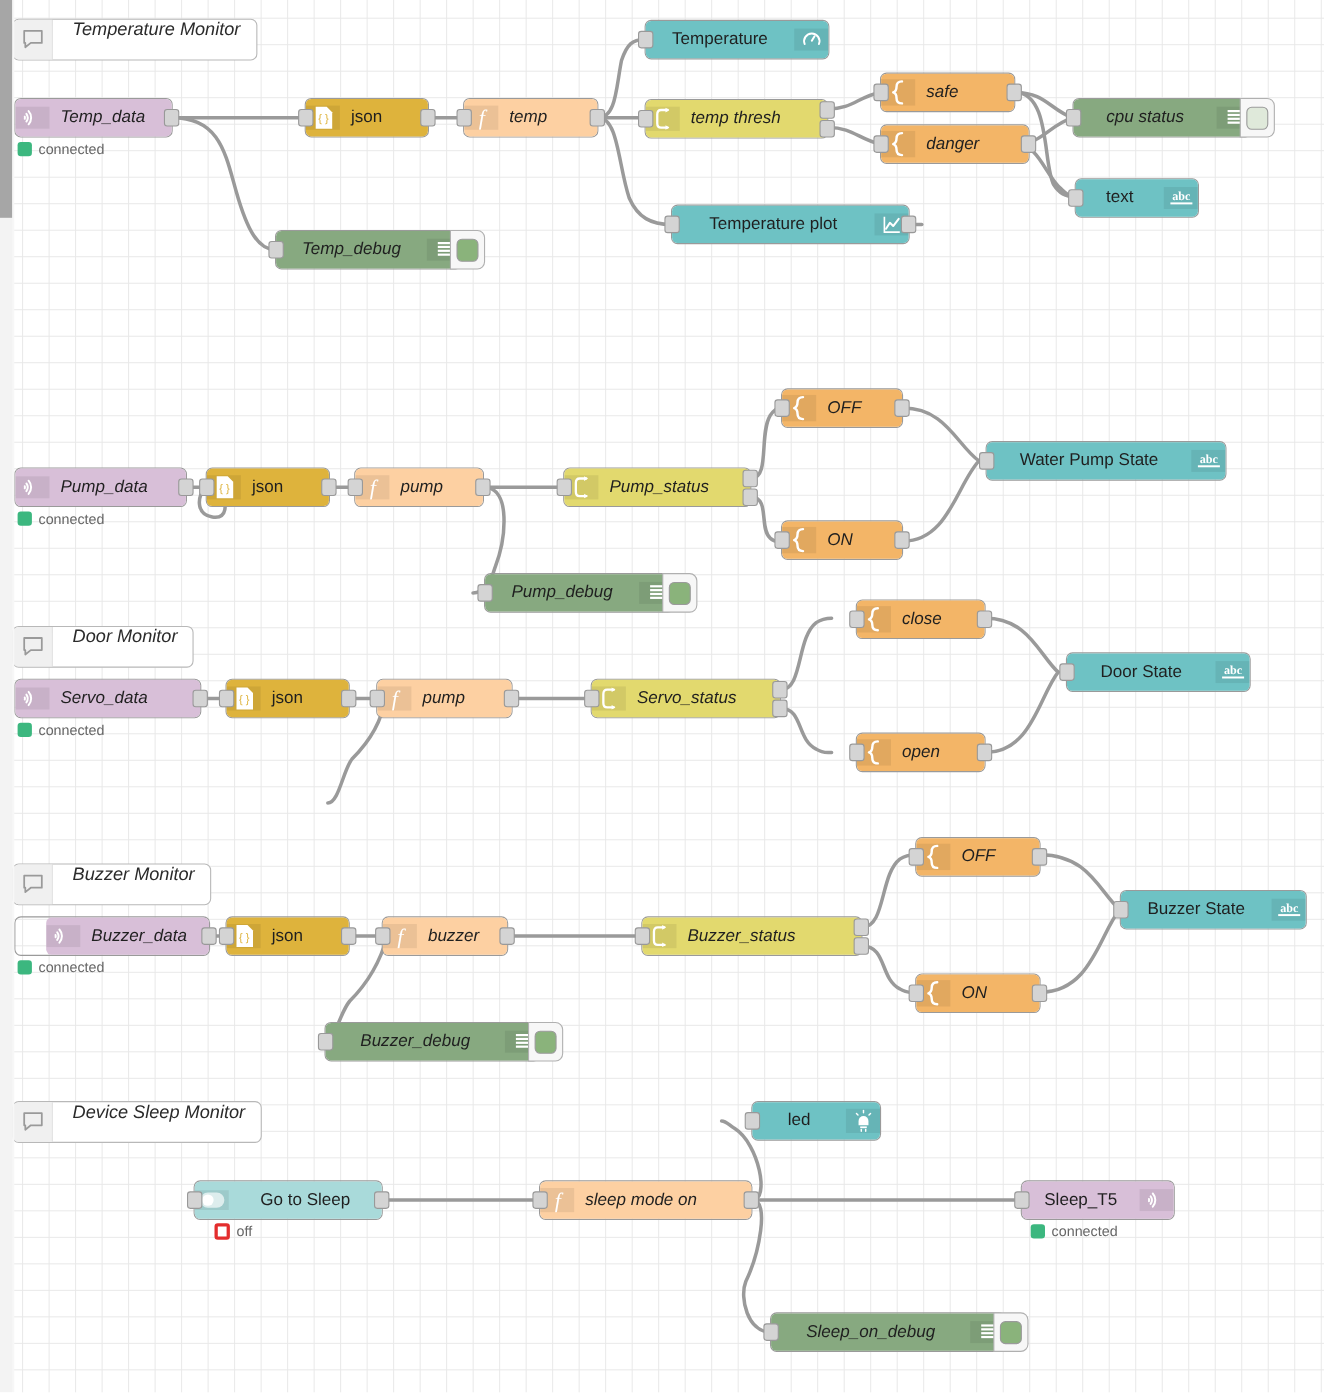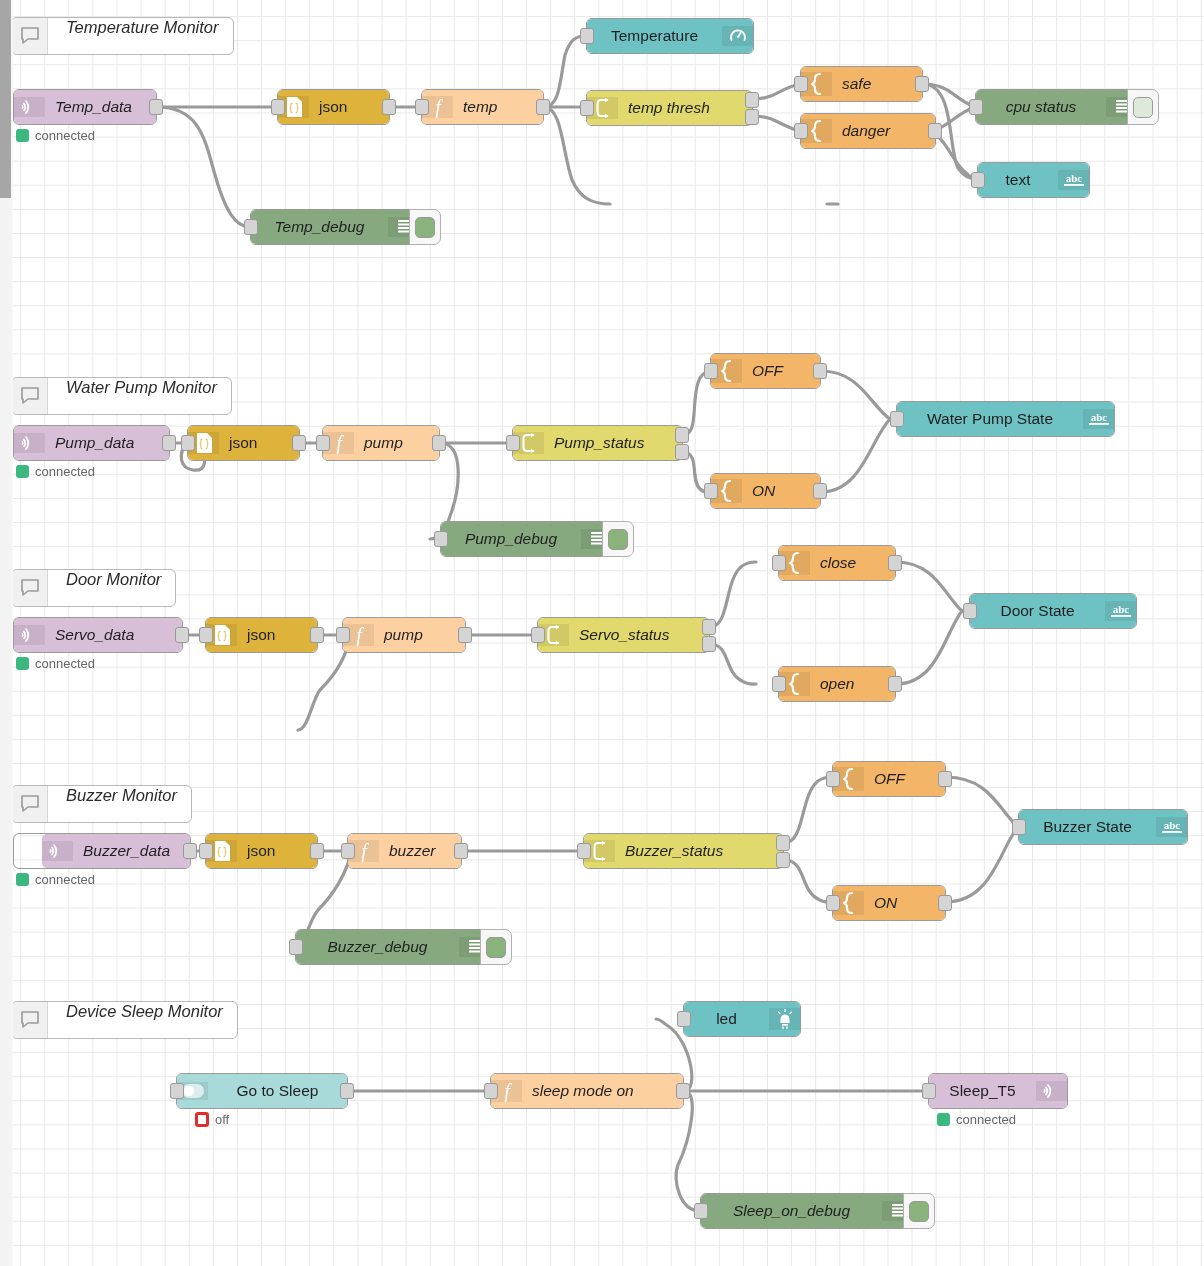--- a/index.html
+++ b/index.html
@@ -259,28 +259,20 @@
 
   <div class="comment-node" style="left:11px; top:17px;">
     <span class="comment-icon">
       <svg class="icon-svg" width="22" height="20" viewBox="0 0 22 20" aria-hidden="true">
         <path d="M3 2h16v11H9l-5 4v-4H3z" fill="none" stroke="#9a9a9a" stroke-width="1.6" stroke-linejoin="round"></path>
       </svg>
     </span>
     <span class="comment-label">Temperature Monitor</span>
   </div>
 
-  <div class="comment-node" style="left:11px; top:377px;">
-    <span class="comment-icon">
-      <svg class="icon-svg" width="22" height="20" viewBox="0 0 22 20" aria-hidden="true">
-        <path d="M3 2h16v11H9l-5 4v-4H3z" fill="none" stroke="#9a9a9a" stroke-width="1.6" stroke-linejoin="round"></path>
-      </svg>
-    </span>
-    <span class="comment-label">Water Pump Monitor</span>
-  </div>
 
   <div class="comment-node" style="left:11px; top:569px;">
     <span class="comment-icon">
       <svg class="icon-svg" width="22" height="20" viewBox="0 0 22 20" aria-hidden="true">
         <path d="M3 2h16v11H9l-5 4v-4H3z" fill="none" stroke="#9a9a9a" stroke-width="1.6" stroke-linejoin="round"></path>
       </svg>
     </span>
     <span class="comment-label">Door Monitor</span>
   </div>
 
@@ -393,20 +385,33 @@
           <path d="M12 16.8 L15.5 19 L12 21" fill="#fff"></path>
         </svg>
       </span>
       <span class="label italic left">temp thresh</span>
     </div>
     <span class="port in" style="top:9px;"></span>
     <span class="port out" style="top:1px;"></span>
     <span class="port out" style="top:18px;"></span>
   </div>
 
+  <div class="node" style="left:610px; top:186px; width:217px;">
+    <div class="body c-ui">
+      <span class="label center">Temperature plot</span>
+      <span class="iconbox right">
+        <svg class="icon-svg" width="20" height="20" viewBox="0 0 20 20">
+          <path d="M3 3 L3 17 L17 17" fill="none" stroke="#fff" stroke-width="1.5"></path>
+          <path d="M4.5 14 L8 8.5 L11 11.5 L16 5" fill="none" stroke="#fff" stroke-width="1.8" stroke-linejoin="round" stroke-linecap="round"></path>
+        </svg>
+      </span>
+    </div>
+    <span class="port in" style="top:9px;"></span>
+    <span class="port out" style="top:9px;"></span>
+  </div>
 
   <div class="node" style="left:800px; top:66px; width:123px;">
     <div class="body c-change">
       <span class="iconbox">
         <svg class="icon-svg" width="18" height="24" viewBox="0 0 18 24">
           <path d="M12 2 Q7 2 7 7 Q7 11 4 12 Q7 13 7 17 Q7 22 12 22" fill="none" stroke="#fff" stroke-width="2.2" stroke-linecap="round" stroke-linejoin="round"></path>
         </svg>
       </span>
       <span class="label italic left">safe</span>
     </div>

